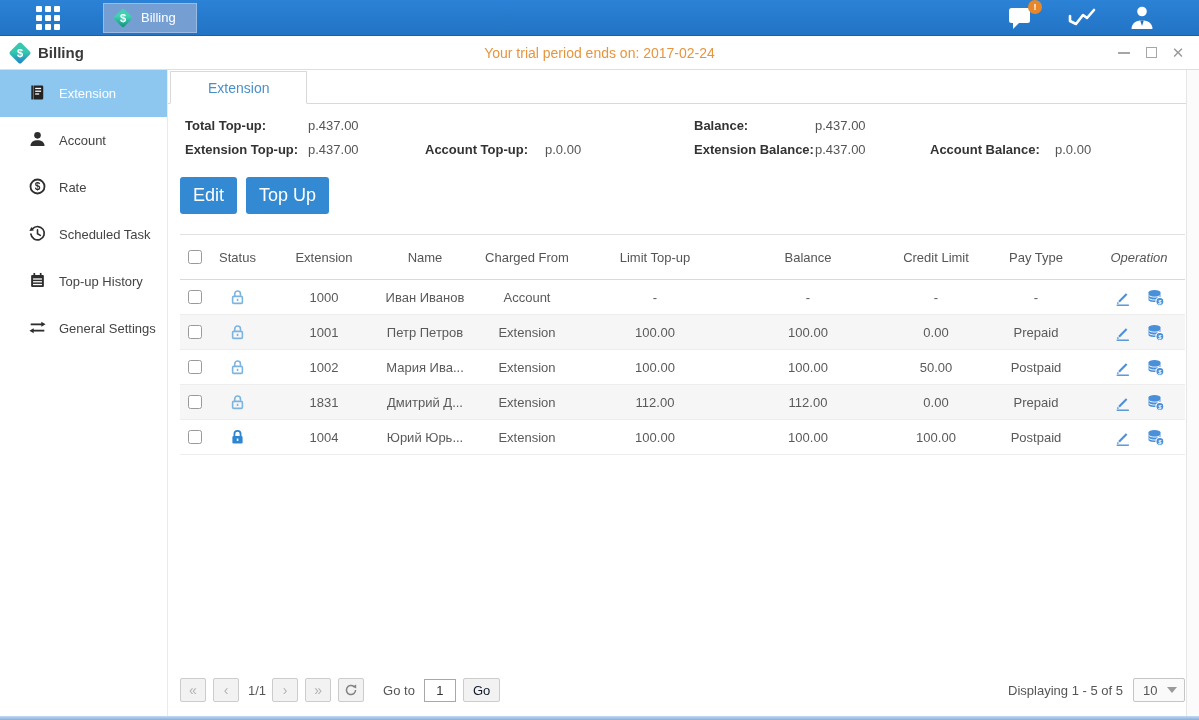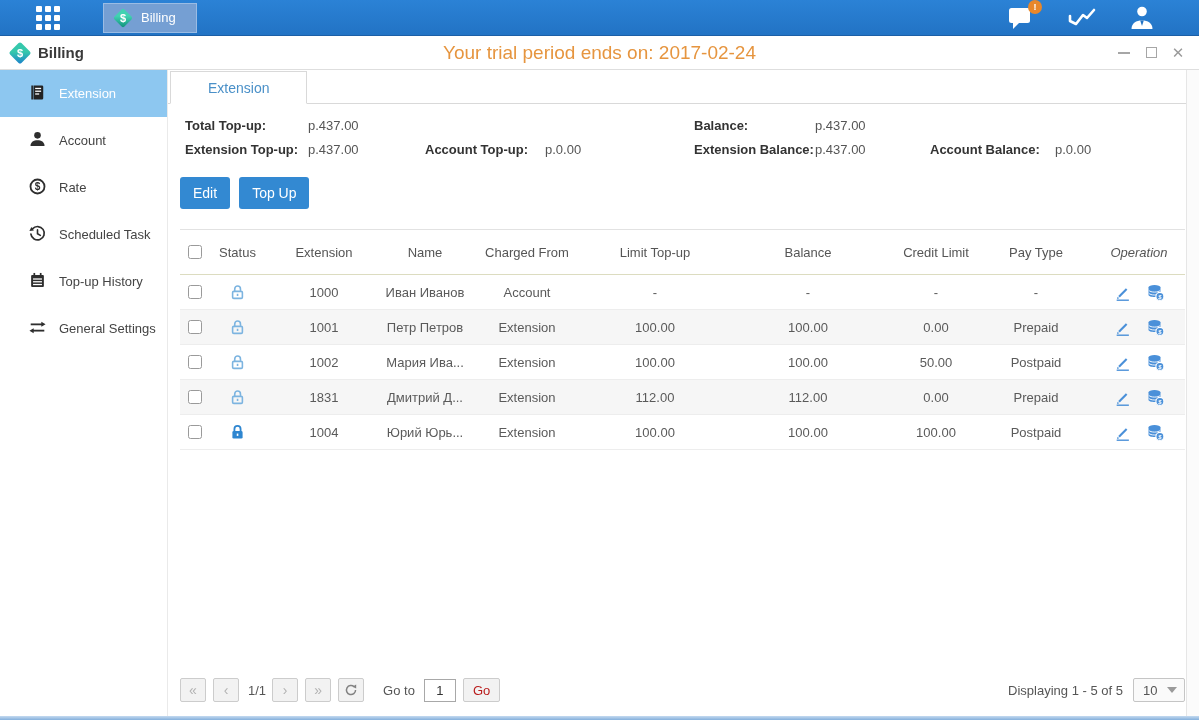--- a/index.html
+++ b/index.html
@@ -18,21 +18,21 @@
   .diamond.blue::before { background:linear-gradient(135deg,#35c8ac 45%,#1a80cc); }
   .diamond::after { content:"$"; position:absolute; inset:0; display:flex; align-items:center; justify-content:center; color:#fff; font-weight:bold; font-size:11px; }
   .topbar-right { margin-left:auto; margin-right:44px; display:flex; align-items:center; gap:32px; }
   .topbar-right .icon-btn { position:relative; cursor:pointer; display:flex; }
   .badge { position:absolute; top:-5px; right:-7px; width:14px; height:14px; background:#e8872a; border-radius:50%; color:#fff; font-size:9px; font-weight:bold; display:flex; align-items:center; justify-content:center; }
 
   
   .titlebar { height:34px; background:#fff; border-bottom:1px solid #dedede; display:flex; align-items:center; position:relative; flex:none; }
   .titlebar .diamond { margin-left:9px; width:22px; height:22px; }
   .app-title { margin-left:7px; font-size:15px; font-weight:bold; color:#3a3a3a; }
-  .trial { position:absolute; left:50%; transform:translateX(-50%); color:#e6953f; font-size:19px; white-space:nowrap; }
+  .trial { position:absolute; left:50%; transform:translateX(-50%); color:#e6953f; font-size:14px; white-space:nowrap; }
   .win-controls { position:absolute; right:14px; display:flex; align-items:center; gap:13px; }
   .win-controls span { cursor:pointer; color:#9a9a9a; display:flex; align-items:center; justify-content:center; width:14px; height:14px; }
   .wc-min i { width:12px; border-top:2px solid #a6a6a6; }
   .wc-max i { width:11px; height:11px; border:1.5px solid #a6a6a6; }
   .wc-close { font-size:15px; color:#9a9a9a; }
 
   
   .body { flex:1; display:flex; min-height:0; }
   .sidebar { width:168px; flex:none; background:#fff; border-right:1px solid #eaeaea; }
   .side-item { height:47px; display:flex; align-items:center; padding-left:29px; gap:13px; cursor:pointer; color:#444; }
@@ -44,21 +44,21 @@
   .tabstrip { height:34px; flex:none; border-bottom:1px solid #d9d9d9; display:flex; align-items:flex-end; padding-left:2px; }
   .tab { height:33px; margin-bottom:-1px; padding:0 37px; display:flex; align-items:center; background:#fff; border:1px solid #d9d9d9; border-bottom:1px solid #fff; color:#4a90c8; font-size:14px; cursor:pointer; }
 
   .content { flex:1; display:flex; flex-direction:column; padding:0 14px 0 12px; min-height:0; }
 
   .summary { margin-top:14px; display:grid; grid-template-columns:128px 112px 125px 144px 126px 110px 130px 125px; row-gap:9px; align-items:center; }
   .summary .lbl { font-weight:bold; color:#333; padding-left:5px; }
   .summary .val { color:#555; }
 
   .actions { margin-top:20px; display:flex; gap:9px; }
-  .btn { background:#3389d2; color:#fff; border:none; border-radius:3px; font-size:14px; font-family:inherit; padding:8px 13px; cursor:pointer; }
+  .btn { background:#3389d2; color:#fff; border:none; border-radius:3px; font-size:18px; font-family:inherit; padding:8px 13px; cursor:pointer; }
 
   
   .table { margin-top:20px; }
   .thead { display:flex; height:46px; border-top:1px solid #e2e2e2; border-bottom:1px solid #dcdcc0; color:#555; }
   .trow { display:flex; align-items:center; height:35px; border-bottom:1px solid #ededed; color:#5a5a5a; }
   .trow:nth-child(even) { background:#f6f6f6; }
   .cell { text-align:center; flex:none; display:flex; align-items:center; justify-content:center; }
   .c-check { width:30px; }
   .c-status { width:55px; }
   .c-ext { width:118px; }
@@ -77,21 +77,21 @@
   .op-icon { cursor:pointer; display:inline-flex; }
 
   .spacer { flex:1; }
 
   
   .pagination { height:46px; flex:none; display:flex; align-items:center; padding-bottom:6px; }
   .pg-btn { width:26px; height:24px; background:#f2f2f2; border:1px solid #ccc; border-radius:2px; display:flex; align-items:center; justify-content:center; color:#b2b2b2; font-size:14px; cursor:pointer; margin-right:7px; }
   .pg-page { margin:0 6px 0 2px; color:#555; }
   .pg-goto { margin-left:12px; color:#555; }
   .pg-input { width:32px; height:23px; margin-left:9px; border:1px solid #a8a8a8; text-align:center; font-size:13px; color:#333; font-family:inherit; }
-  .pg-go { height:24px; margin-left:7px; padding:0 9px; background:#f2f2f2; border:1px solid #ccc; border-radius:2px; color:#b91c1c; font-size:13px; font-family:inherit; cursor:pointer; }
+  .pg-go { height:24px; margin-left:7px; padding:0 9px; background:#f2f2f2; border:1px solid #ccc; border-radius:2px; color:#0f172a; font-size:13px; font-family:inherit; cursor:pointer; }
   .pg-right { margin-left:auto; display:flex; align-items:center; }
   .pg-display { color:#555; }
   .pg-size { margin-left:10px; width:52px; height:24px; border:1px solid #c5c5c5; background:#fafafa; border-radius:2px; display:flex; align-items:center; cursor:pointer; }
   .pg-size .size-val { padding-left:9px; color:#555; flex:1; }
   .pg-size .caret { width:0; height:0; border-left:5px solid transparent; border-right:5px solid transparent; border-top:6px solid #9a9a9a; margin-right:7px; }
 
   .bottom-strip { height:4px; flex:none; background:linear-gradient(#c4daf0,#84b0dc); }
 </style>
 </head>
 <body>

